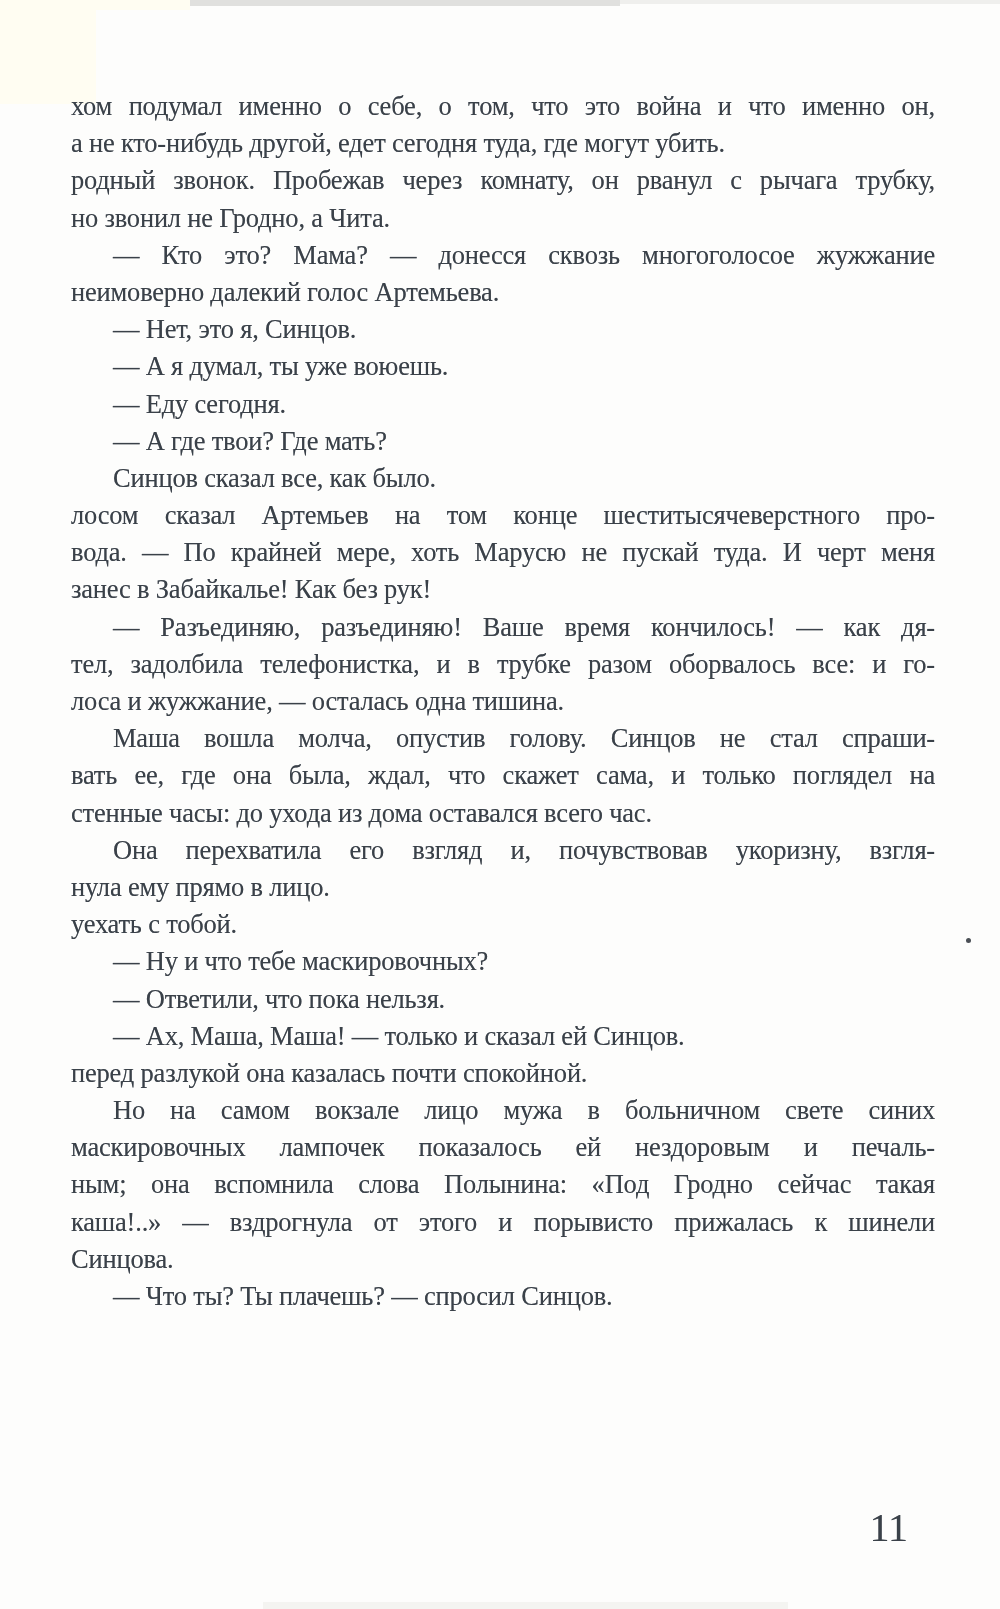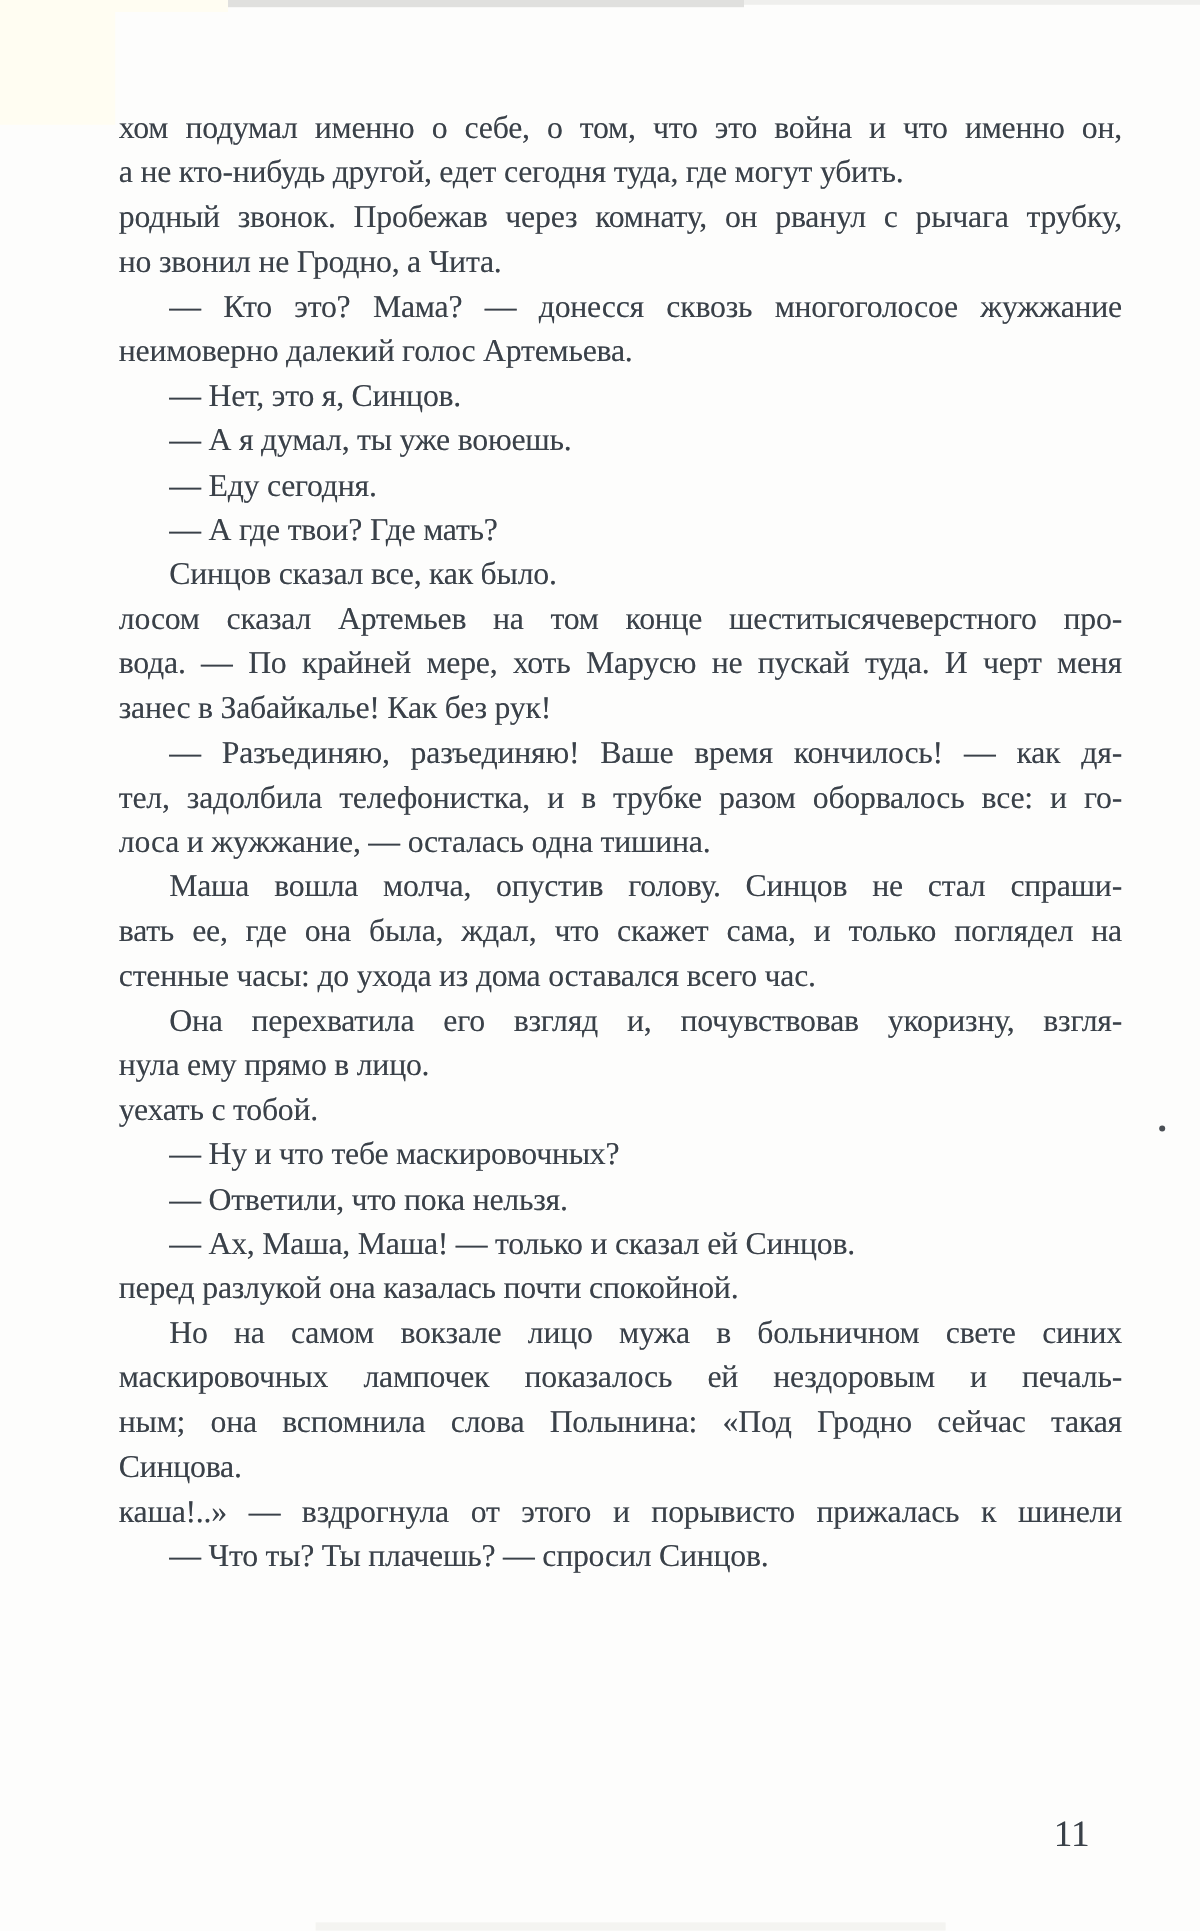--- a/index.html
+++ b/index.html
@@ -56,30 +56,29 @@
     font-size: 26.5px;
     line-height: 37.2px;
     height: 37.2px;
     overflow: hidden;
     color: var(--text-color, #3a4149);
     letter-spacing: -0.2px;
     text-align: justify;
     text-align-last: left;
     text-shadow: 0 0 0.5px rgba(58, 65, 73, 0.45);
     white-space: normal;
-    margin-left: 28px;
   }
   .line.fill { text-align-last: justify; }
   .line.indent { text-indent: 42px; }
 
   .page-number {
     position: absolute;
     top: 1510px;
     right: 92px;
-    font-size: 31px;
+    font-size: 40px;
     line-height: 36px;
     color: var(--text-color, #3a4149);
     text-shadow: 0 0 0.5px rgba(58, 65, 73, 0.45);
   }
 </style>
 </head>
 <body>
 
 <div class="page" style="--page-bg: #fdfdfc; --text-color: #3a4149; --bar-color: #e0e0de; --corner-color: #fffdf2;">
   <div class="scan-corner"></div>
@@ -111,22 +110,22 @@
       <div class="line indent fill">Она перехватила его взгляд и, почувствовав укоризну, взгля-</div>
       <div class="line">нула ему прямо в лицо.</div>
       <div class="line">уехать с тобой.</div>
       <div class="line indent">— Ну и что тебе маскировочных?</div>
       <div class="line indent">— Ответили, что пока нельзя.</div>
       <div class="line indent">— Ах, Маша, Маша! — только и сказал ей Синцов.</div>
       <div class="line">перед разлукой она казалась почти спокойной.</div>
       <div class="line indent fill">Но на самом вокзале лицо мужа в больничном свете синих</div>
       <div class="line fill">маскировочных лампочек показалось ей нездоровым и печаль-</div>
       <div class="line fill">ным; она вспомнила слова Полынина: «Под Гродно сейчас такая</div>
+      <div class="line fill">каша!..» — вздрогнула от этого и порывисто прижалась к шинели</div>
       <div class="line">Синцова.</div>
-      <div class="line fill">каша!..» — вздрогнула от этого и порывисто прижалась к шинели</div>
       <div class="line indent">— Что ты? Ты плачешь? — спросил Синцов.</div>
     </div>
 
   <div class="stray-dot"></div>
 
   <div class="page-number">11</div>
 
   <div class="scan-bottom"></div>
 </div>
 

